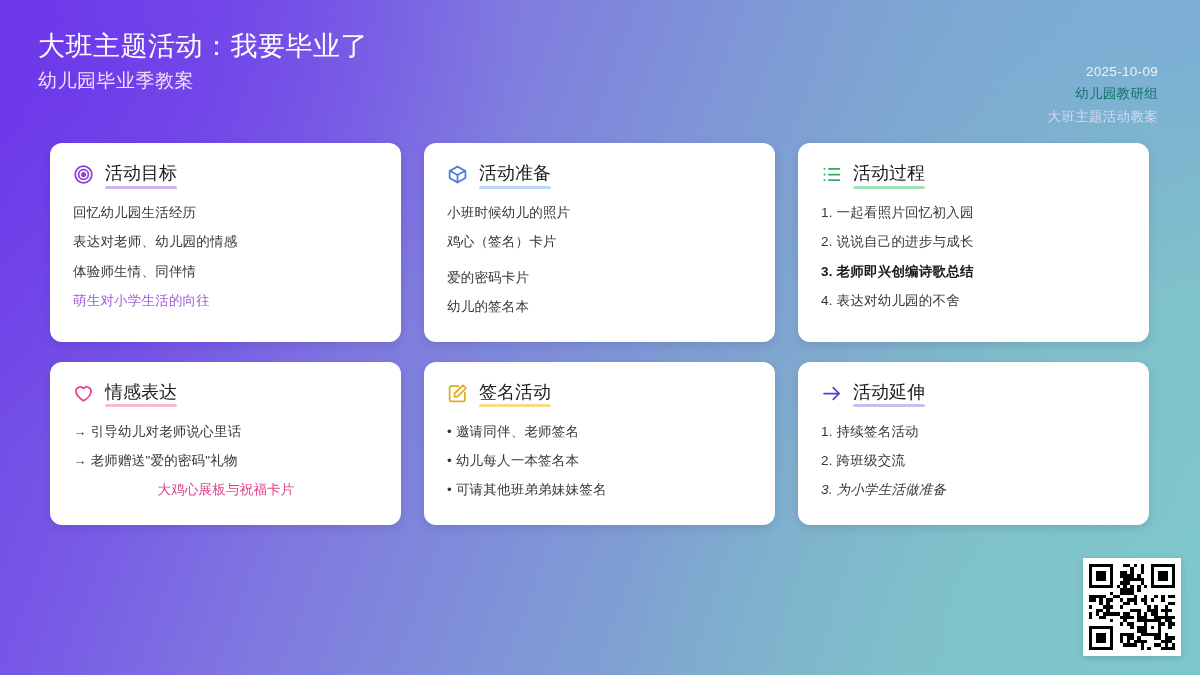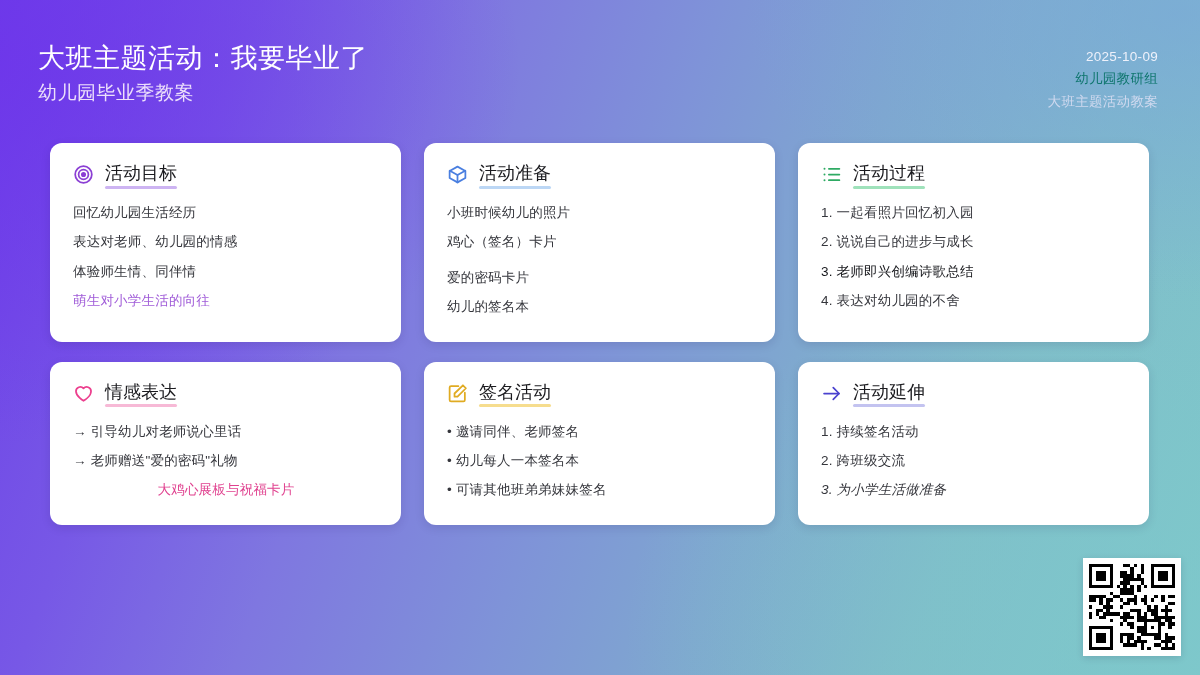--- a/index.html
+++ b/index.html
@@ -26,33 +26,33 @@
       radial-gradient(ellipse 80% 100% at 100% 95%, rgba(125,200,203,.72), rgba(125,200,203,0) 60%),
       radial-gradient(ellipse 60% 70% at 98% 2%, rgba(120,160,222,.55), rgba(120,160,222,0) 60%);
     pointer-events:none;
   }
 
   .page { position:relative; width:1200px; height:675px; z-index:2; }
 
   
   .header{
     position:absolute; left:0; top:0; width:1200px; height:125px;
-    padding:42px 42px 0 38px;
+    padding:30px 42px 0 38px;
     display:flex; justify-content:space-between; align-items:flex-start;
   }
   .title-block{ display:flex; flex-direction:column; }
   .main-title{
     font-size:27px; font-weight:400; color:#ffffff; letter-spacing:.5px;
     line-height:1.25; white-space:nowrap;
   }
   .sub-title{
     font-size:19px; font-weight:400; color:#ecdffb; letter-spacing:.5px;
     line-height:1.5; margin-top:3px; white-space:nowrap;
   }
-  .meta-block{ display:flex; flex-direction:column; align-items:flex-end; padding-top:4px; }
+  .meta-block{ display:flex; flex-direction:column; align-items:flex-end; padding-top:4px;margin-top:27px; }
   .meta-line{
     font-size:13.5px; color:#eef1fb; line-height:1.65; white-space:nowrap; letter-spacing:.3px;
   }
   .meta-line.dim{ color:#0f766e; }
   .meta-line.dimmer{ color:#cfd9ef; }
 
   
   .grid{
     position:absolute; left:50px; top:143px;
     width:1100px;
@@ -82,21 +82,21 @@
   }
 
   .card-body{ display:flex; flex-direction:column; }
   .line{
     font-size:13.5px; color:#35363c; line-height:1.5;
     padding:4.5px 0; white-space:nowrap; letter-spacing:.2px;
   }
   .line.accent{ color:#a05cd8; }
   .line.accent-pink{ color:#e0418f;text-align:center; }
   .line.underline{ text-underline-offset:3px;margin-top:6px; }
-  .line.bold{ font-weight:400; color:#16171b; }
+  .line.bold{ font-weight:700; color:#16171b; }
   .line.italic{ font-style:italic; }
 
   
   .qr-wrap{
     position:absolute; left:1083px; top:558px;
     width:98px; height:98px;
     background:#ffffff; padding:6px;
     box-shadow:0 2px 7px rgba(30,25,70,.15);
   }
   .qr-wrap svg{ display:block; width:100%; height:100%; }

